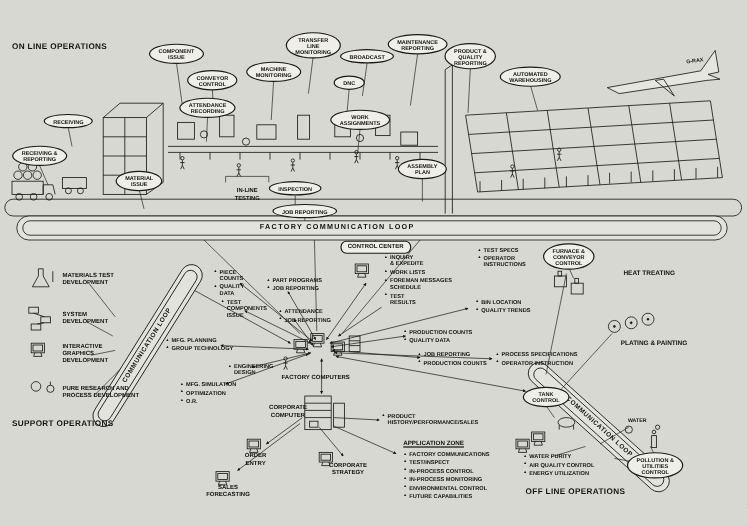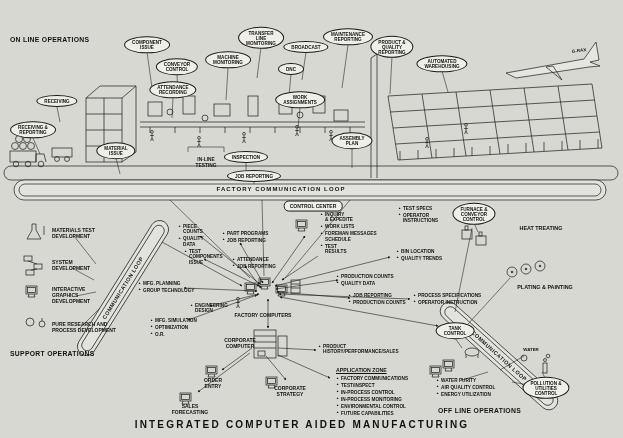--- a/index.html
+++ b/index.html
@@ -404,15 +404,14 @@
     <div class="it">ENVIRONMENTAL CONTROL</div>
     <div class="it">FUTURE CAPABILITIES</div>
   </div>
 
   <div class="mlist" style="left:436px;top:378px">
     <div class="it">WATER PURITY</div>
     <div class="it">AIR QUALITY CONTROL</div>
     <div class="it">ENERGY UTILIZATION</div>
   </div>
 
-  <div class="title" style="left:302px;top:419px;transform:translateX(-50%)">INTEGRATED COMPUTER AIDED MANUFACTURING</div>
 
 </div>
 
 </body></html>

